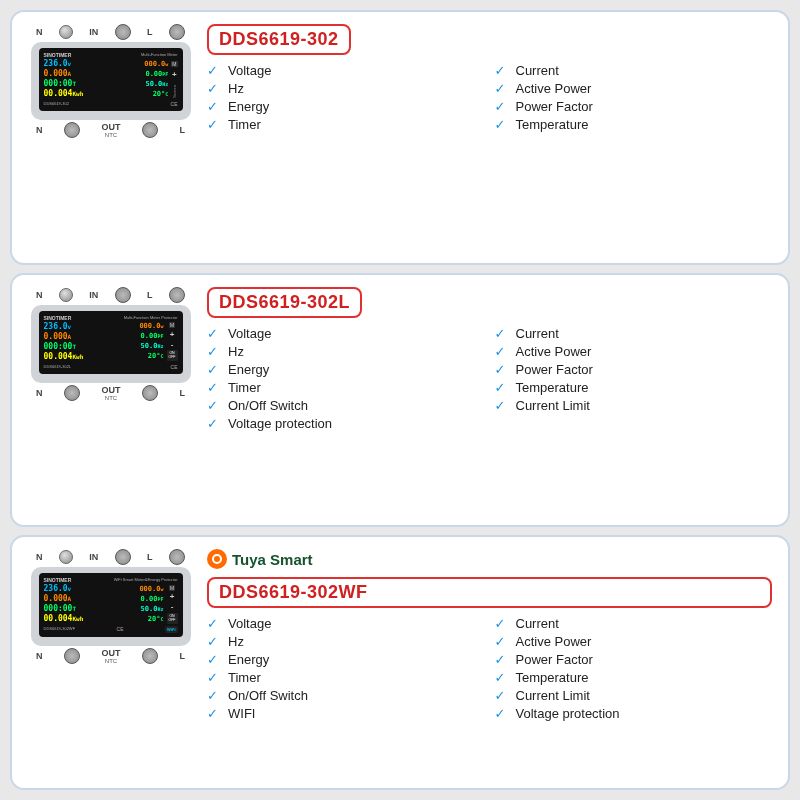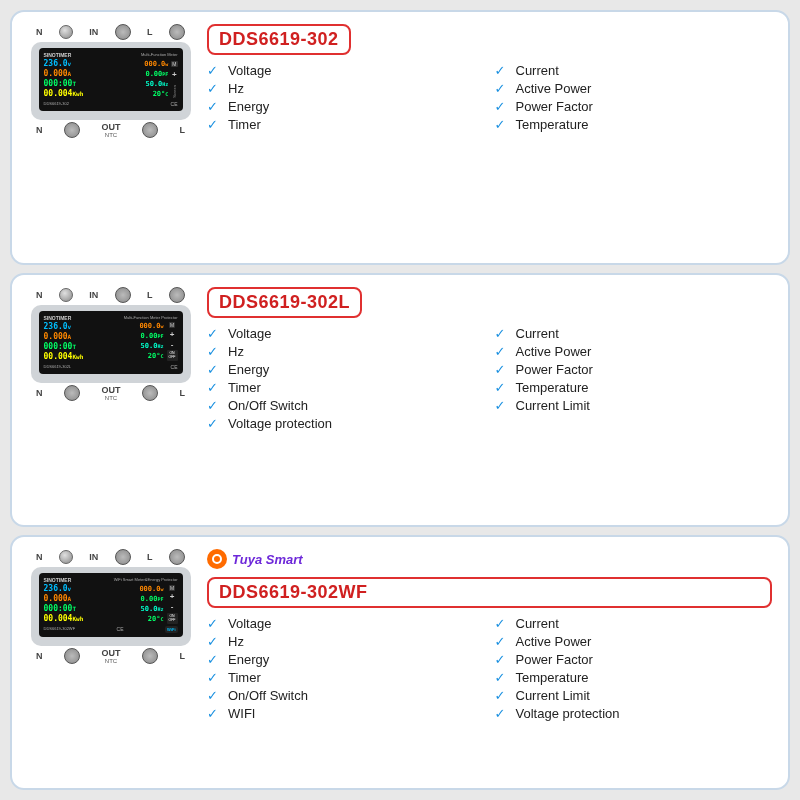--- a/index.html
+++ b/index.html
@@ -377,21 +377,21 @@
     <span style="width:16px;height:16px;border-radius:50%;background:radial-gradient(circle,#bbb,#888);border:1px solid #555;display:inline-block;"></span>
     <span style="font-size:9px;font-weight:bold;color:#444">L</span>
   </div>
         </div>
         <div class="features-section">
           <div class="product-header">
             <div class="tuya-badge">
       <div style="background:#ff6b00;border-radius:50%;width:20px;height:20px;display:flex;align-items:center;justify-content:center;">
         <div style="width:10px;height:10px;border:2px solid white;border-radius:50%;"></div>
       </div>
-      <span style="font-size:13px;font-weight:bold;color:#6d28d9;font-style:italic;">Tuya Smart</span>
+      <span style="font-size:15px;font-weight:bold;color:#14532d;">Tuya Smart</span>
     </div>
           </div>
           <div style="margin-bottom: 8px;">
             <div class="model-badge">DDS6619-302WF</div>
           </div>
           <div class="features-grid">
             <div class="feature-item">
               <span style="color:#1a90e0;font-size:13px;min-width:16px;">✓</span>
               <span style="color:#222;font-size:13px;">Voltage</span>
             </div>

